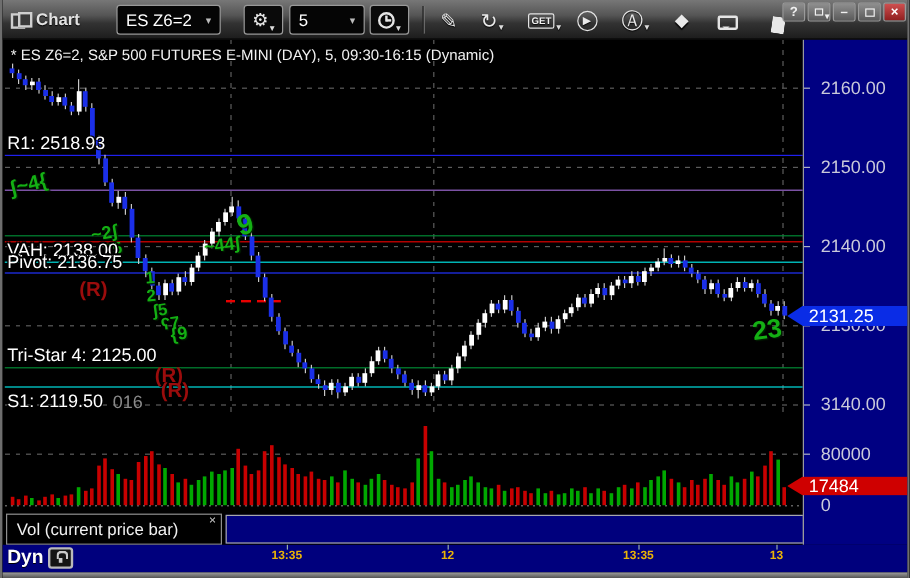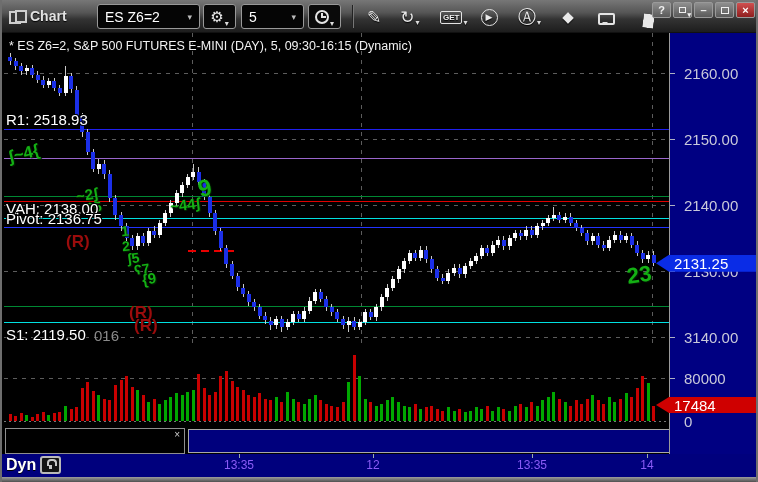--- a/index.html
+++ b/index.html
@@ -67,21 +67,21 @@
     clip-path:polygon(0 50%,13px 0,100% 0,100% 100%,13px 100%);}
   .tab-row{position:absolute;left:2px;top:423px;width:665px;height:31px;background:#000;z-index:15;}
   .voltab{position:absolute;left:1px;top:5px;width:180px;height:26px;background:#000;border:1px solid #8f8f8f;
     color:#f0f0f0;font-size:14px;display:flex;align-items:center;padding:0 8px;}
   .tabclose{position:absolute;right:4px;top:1px;font-size:10px;color:#cfcfcf;line-height:1;}
   .bluestrip{position:absolute;left:184px;top:6px;width:482px;height:24px;background:#00007d;border:1px solid #a8a8a8;}
   .dyn{position:absolute;left:4px;top:2px;color:#fff;font-weight:bold;font-size:16px;text-shadow:0 1px 0 #000;}
   .lockbox{position:absolute;left:38px;top:2px;width:21px;height:18px;border:2px solid #b9b9b9;border-radius:3px;background:#141414;}
   .lockbox:before{content:"";position:absolute;left:5px;top:1px;width:6px;height:5px;border:2px solid #c9c9c9;border-bottom:none;border-radius:4px 4px 0 0;}
   .lockbox:after{content:"";position:absolute;left:7px;top:7px;width:3px;height:4px;background:#c9c9c9;}
-  .tlabel{position:absolute;top:4px;color:#8b5cf6;font-size:12px;transform:translateX(-50%);}
+  .tlabel{position:absolute;top:4px;color:#eab308;font-size:10px;transform:translateX(-50%);font-weight:bold;}
   .ttick{position:absolute;top:0;width:1px;height:4px;background:#9aa;}
 </style>
 </head>
 <body>
 
 <div class="window">
 
   <div class="plotbg"></div>
 
   <div id="overlay">
@@ -466,20 +466,21 @@
       <div class="scribble" style="left: 125px; top: 250px; font-size: 14px; transform: rotate(-8deg);">ʃ5</div>
       <div class="scribble" style="left: 132px; top: 261px; font-size: 14px; transform: rotate(-8deg);">ʕ7</div>
       <div class="scribble" style="left: 140px; top: 270px; font-size: 15px; transform: rotate(-8deg);">{9</div>
       <div class="scribble" style="left: 625px; top: 262px; font-size: 22px; transform: rotate(-8deg);">23</div>
       <div class="rmark" style="left: 64px; top: 232px;">(R)</div>
       <div class="rmark" style="left: 127px; top: 303px;">(R)</div>
       <div class="rmark" style="left: 132px; top: 316px;">(R)</div>
       <div class="lvl-label" style="top: 111px;">R1: 2518.93</div>
       <div class="lvl-label" style="top: 200px;">VAH: 2138.00</div>
       <div class="lvl-label" style="top: 210px;">Pivot: 2136.75</div>
+      <div class="lvl-label" style="top: 288px;">Tri-Star 4: 2125.00</div>
       <div class="lvl-label" style="top: 326px;">S1: 2119.50</div>
     </div>
 
   <div class="chart-header">* ES Z6=2, S&amp;P 500 FUTURES E-MINI (DAY), 5, 09:30-16:15 (Dynamic)</div>
 
   <div class="price-axis" id="paxis">
       <div class="axlabel" style="top: 32px;">2160.00</div>
       <div class="axtick" style="top: 40px;"></div>
       <div class="axlabel" style="top: 98px;">2150.00</div>
       <div class="axtick" style="top: 106px;"></div>
@@ -491,45 +492,46 @@
       <div class="axtick" style="top: 304px;"></div>
       <div class="pmarker" style="top: 221.75px; background: rgb(10, 44, 230);">2131.25</div>
       <div class="axlabel" style="top: 337px;">80000</div>
       <div class="axtick" style="top: 345px;"></div>
       <div class="axlabel" style="top: 380px;">0</div>
       <div class="pmarker" style="top: 364px; height: 16px; background: rgb(207, 0, 0);">17484</div>
     </div>
 
   <div class="tab-row">
     <div class="voltab">
+      <span>Vol (current price bar)</span>
       <span class="tabclose">×</span>
     </div>
     <div class="bluestrip"></div>
   </div>
 
   <div class="time-row" id="taxis">
     <span class="dyn">Dyn</span>
     <span class="lockbox"></span>
   <div class="ttick" style="left: 237px;"></div>
       <div class="tlabel" style="left: 237px;">13:35</div>
       <div class="ttick" style="left: 371px;"></div>
       <div class="tlabel" style="left: 371px;">12</div>
       <div class="ttick" style="left: 530px;"></div>
       <div class="tlabel" style="left: 530px;">13:35</div>
       <div class="ttick" style="left: 645px;"></div>
-      <div class="tlabel" style="left: 645px;">14</div>
+      <div class="tlabel" style="left: 645px;">13</div>
     </div>
 
   <div class="bottom-edge"></div>
 
   <div class="titlebar">
     <span class="appicon"></span>
     <span class="apptitle">Chart</span>
 
-    <div class="combo" style="left:95px;width:103px;">
+    <div class="combo" style="left:95px;width:87px;">
       <span>ES Z6=2</span>
       <span class="caret">▾</span>
     </div>
     <div class="tbtn" style="left:201px;width:33px;">
       <span style="font-size:15px;">⚙</span>
       <span class="mini-caret">▾</span>
     </div>
     <div class="combo" style="left:239px;width:63px;">
       <span>5</span>
       <span class="caret">▾</span>

